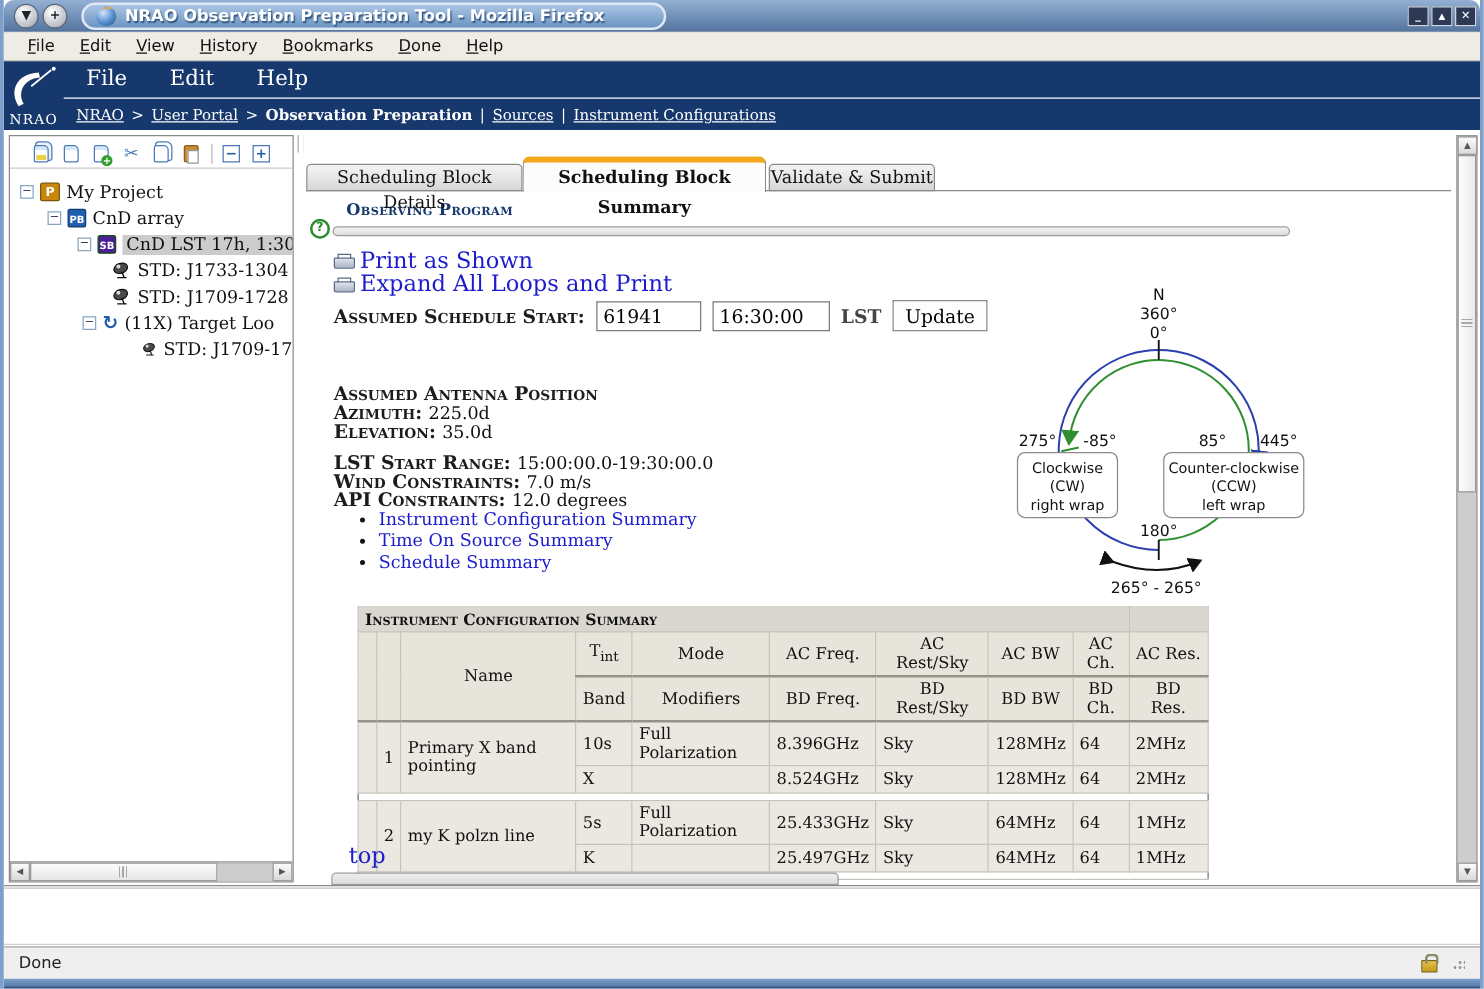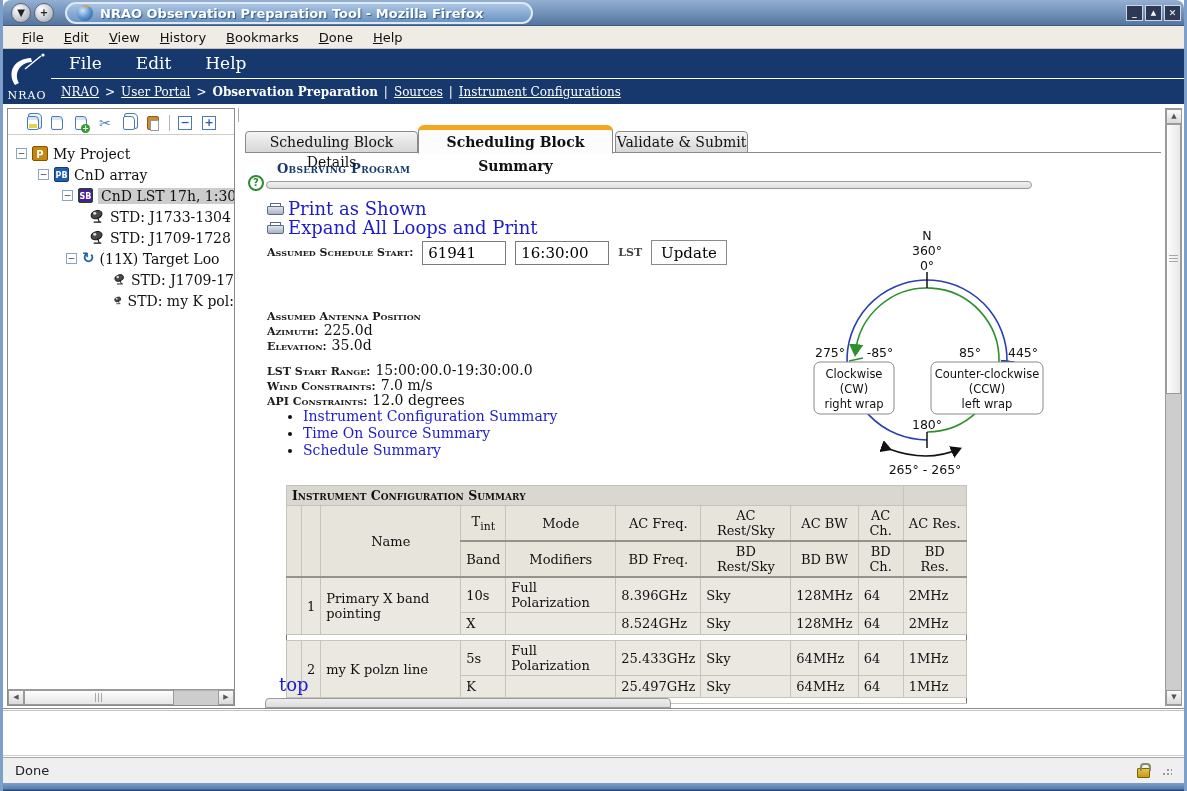--- a/index.html
+++ b/index.html
@@ -122,21 +122,21 @@
   .helpicon { position:absolute; left:5px; top:71px; width:16px; height:16px; border:2px solid #2e8b2e;
     border-radius:50%; color:#2e8b2e; font:bold 10px/12px "DejaVu Sans",sans-serif; text-align:center; cursor:pointer; }
   .sectbar { position:absolute; left:23px; top:77px; width:766px; height:8px;
     background:linear-gradient(#f2f2f2,#ddd); border:1px solid #9a9a9a; border-radius:4px; cursor:pointer; }
   .printrow { position:absolute; left:24px; display:flex; align-items:center; gap:6px; }
   .printer { width:15px; height:12px; position:relative; display:inline-block; }
   .printer::before { content:""; position:absolute; left:3px; top:0; width:9px; height:5px; background:#fff; border:1px solid #5a6b88; }
   .printer::after { content:""; position:absolute; left:0; bottom:0; width:15px; height:7px;
     background:linear-gradient(#dfe4ec,#aab4c6); border:1px solid #5a6b88; border-radius:1px 1px 2px 2px; }
   a.blue, .blue { color:#1c1ccc; font-size:18px; text-decoration:none; cursor:pointer; }
-  .sc { font-variant:small-caps; font-weight:bold; font-size:11px; color:#1c1c1c; }
+  .sc { font-variant:small-caps; font-weight:bold; font-size:15px; color:#1c1c1c; }
   .val { font-size:14px; color:#111; }
   .frow { position:absolute; left:24px; display:flex; align-items:center; gap:9px; }
   .tinput { font-family:"DejaVu Serif",serif; font-size:15px; border:1px solid #7a7a7a; height:24px; padding:1px 5px; }
   .btn { font-family:"DejaVu Serif",serif; font-size:15px; background:#fdfdfd; border:1px solid #8a8a8a;
     height:25px; padding:0 9px; cursor:pointer; }
   .lline { position:absolute; left:24px; white-space:nowrap; }
   .bullets { position:absolute; left:60px; top:304px; }
   .bullets li { font-size:14px; margin-bottom:1px; }
   .bullets li a { font-size:14px; }
   .toplink { position:absolute; left:36px; top:570px; font-size:14px; }
@@ -290,28 +290,20 @@
         <span class="loopicon">↻</span>
         <span>(11X) Target Loo</span>
       </div>
       <div class="trow" style="padding-left:106px">
         <svg width="15" height="15" viewBox="0 0 16 16">
             <ellipse cx="7" cy="6" rx="6" ry="4.2" fill="#4a4a4a" stroke="#111" transform="rotate(-20 7 6)"></ellipse>
             <circle cx="5" cy="4.5" r="1.7" fill="#dcdcdc"></circle>
             <path d="M8 9 L10 14 M4 14 h8" stroke="#111" stroke-width="1.2" fill="none"></path>
           </svg>
         <span>STD: J1709-17</span>
-      </div>
-      <div class="trow" style="padding-left:106px">
-        <svg width="15" height="15" viewBox="0 0 16 16">
-            <ellipse cx="7" cy="6" rx="6" ry="4.2" fill="#4a4a4a" stroke="#111" transform="rotate(-20 7 6)"></ellipse>
-            <circle cx="5" cy="4.5" r="1.7" fill="#dcdcdc"></circle>
-            <path d="M8 9 L10 14 M4 14 h8" stroke="#111" stroke-width="1.2" fill="none"></path>
-          </svg>
-        <span>STD: my K pol:</span>
       </div>
     </div>
     <div class="hscroll">
       <span class="sb-btn">◀</span>
       <span class="hthumb">
           <span class="hgrip"></span>
         </span>
       <span class="htrack"></span>
       <span class="sb-btn">▶</span>
     </div>

